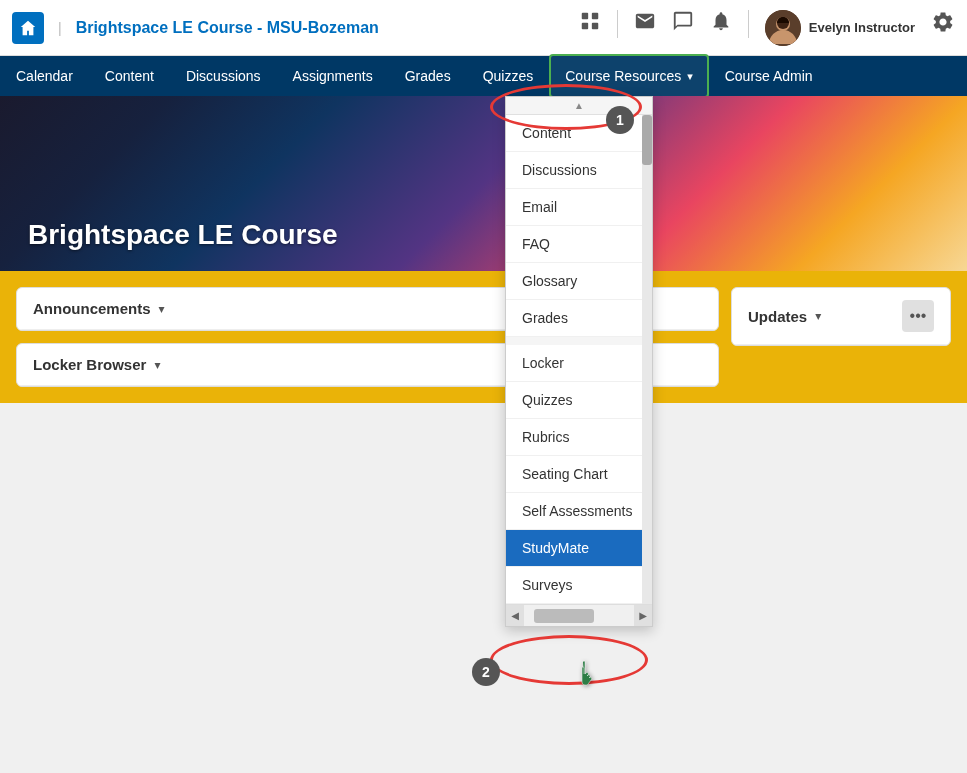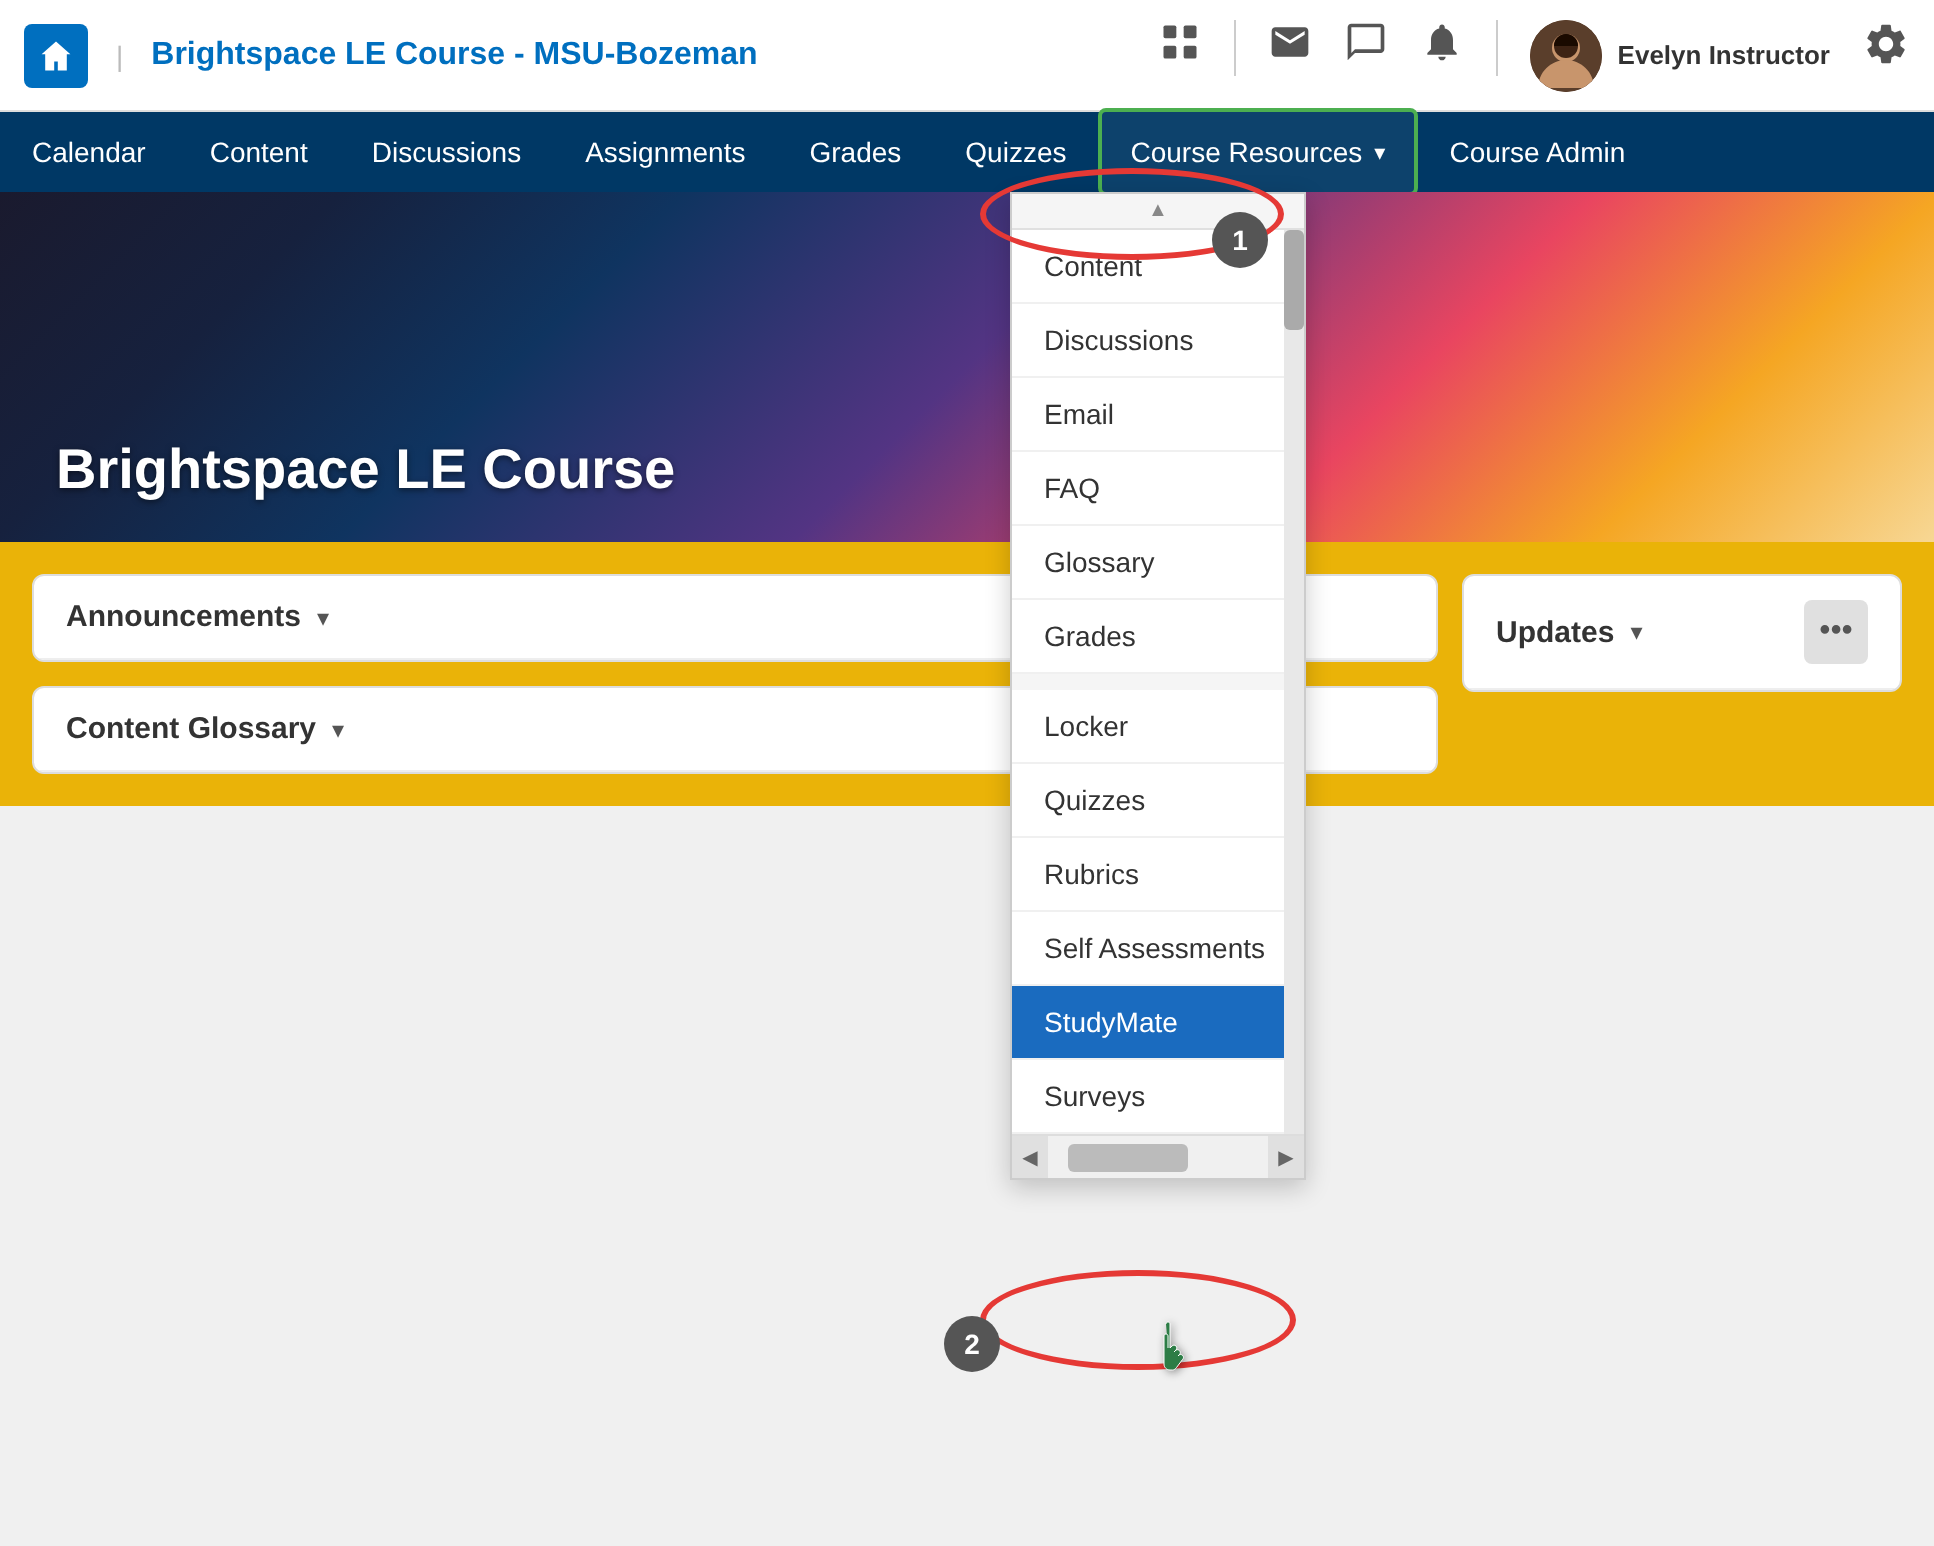--- a/index.html
+++ b/index.html
@@ -219,21 +219,21 @@
 
     <div class="widget">
       <div class="widget-header">
         <span class="widget-header-title">Announcements</span>
         <span class="widget-header-caret">▾</span>
       </div>
     </div>
 
     <div class="widget">
       <div class="widget-header">
-        <span class="widget-header-title">Content Glossary</span>
+        <span class="widget-header-title">Locker Browser</span>
         <span class="widget-header-caret">▾</span>
       </div>
     </div>
   </div>
   <div class="right-col">
 
     <div class="widget">
       <div class="updates-header">
         <span class="updates-title">Updates</span>
         <span class="updates-caret">▾</span>
@@ -254,20 +254,21 @@
     <div class="dropdown-item">Email</div>
     <div class="dropdown-item">FAQ</div>
     <div class="dropdown-item">Glossary</div>
     <div class="dropdown-item">Grades</div>
 
     <div style="height:8px; background:#f5f5f5;"></div>
 
     <div class="dropdown-item">Locker</div>
     <div class="dropdown-item">Quizzes</div>
     <div class="dropdown-item">Rubrics</div>
+    <div class="dropdown-item">Seating Chart</div>
     <div class="dropdown-item">Self Assessments</div>
     <div class="dropdown-item highlighted">StudyMate</div>
     <div class="dropdown-item">Surveys</div>
 
     <div style="position:absolute; right:0; top:0; bottom:0; width:10px; background:#e8e8e8;">
       <div style="position:absolute; top:0; right:0; width:10px; height:50px; background:#aaa; border-radius:3px;"></div>
     </div>
   </div>
 
   <div class="dropdown-bottom-scroll">

